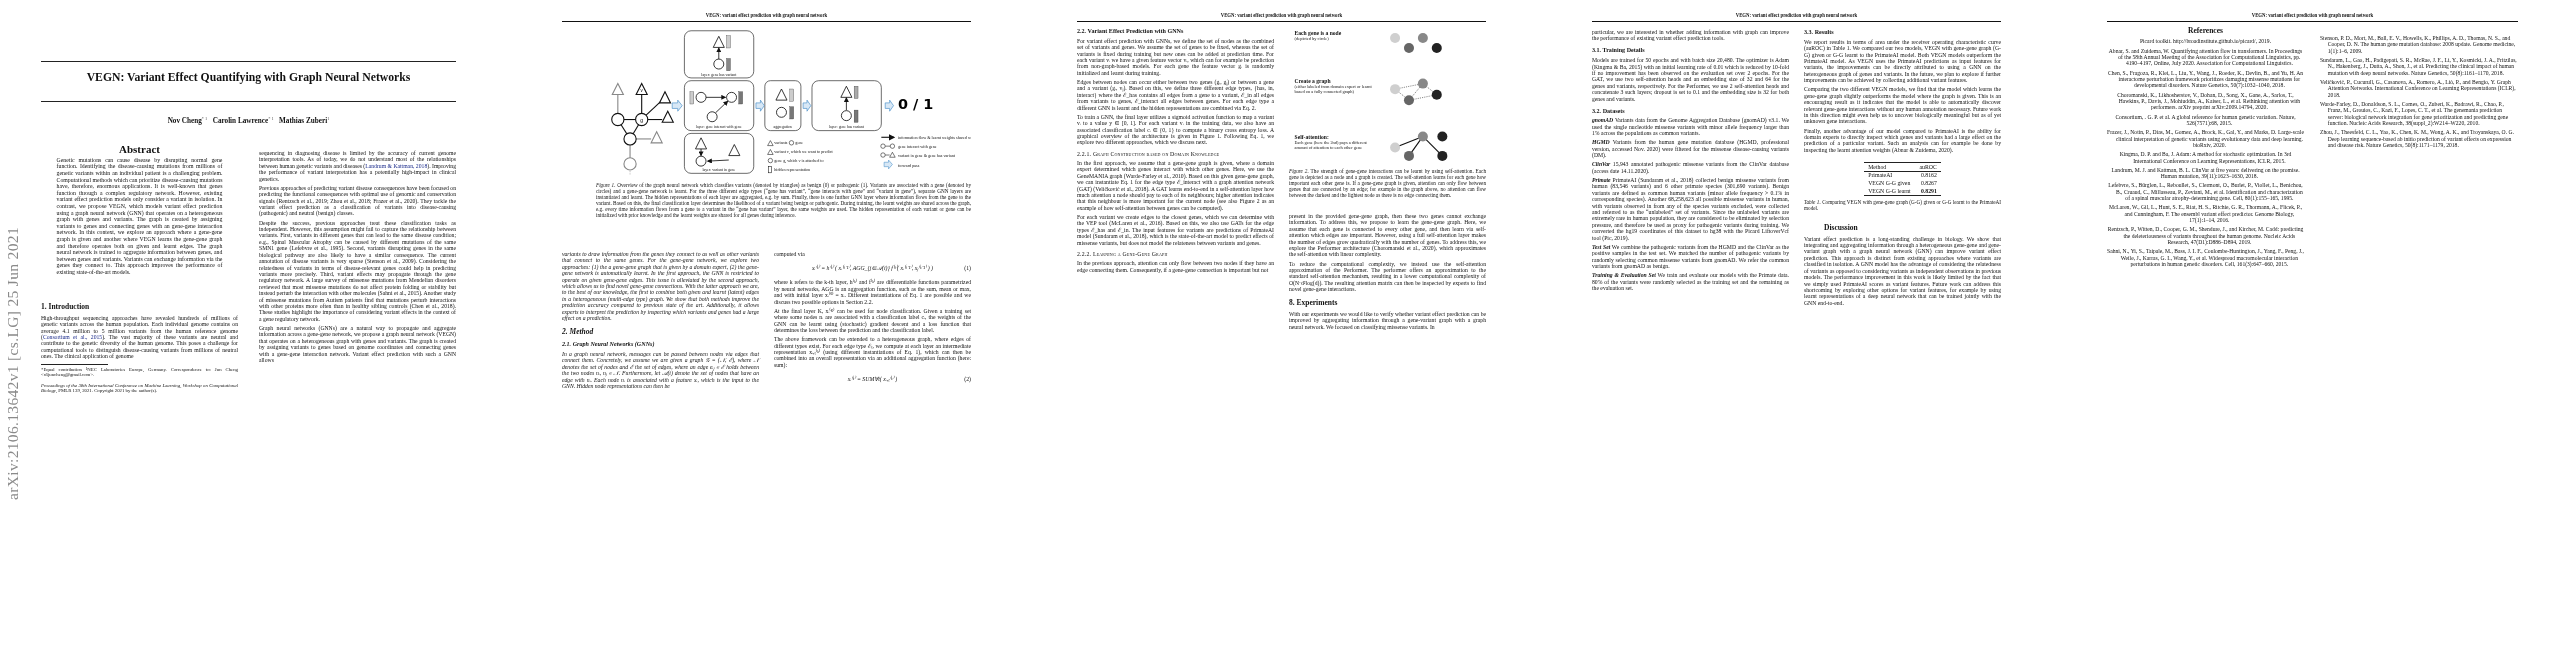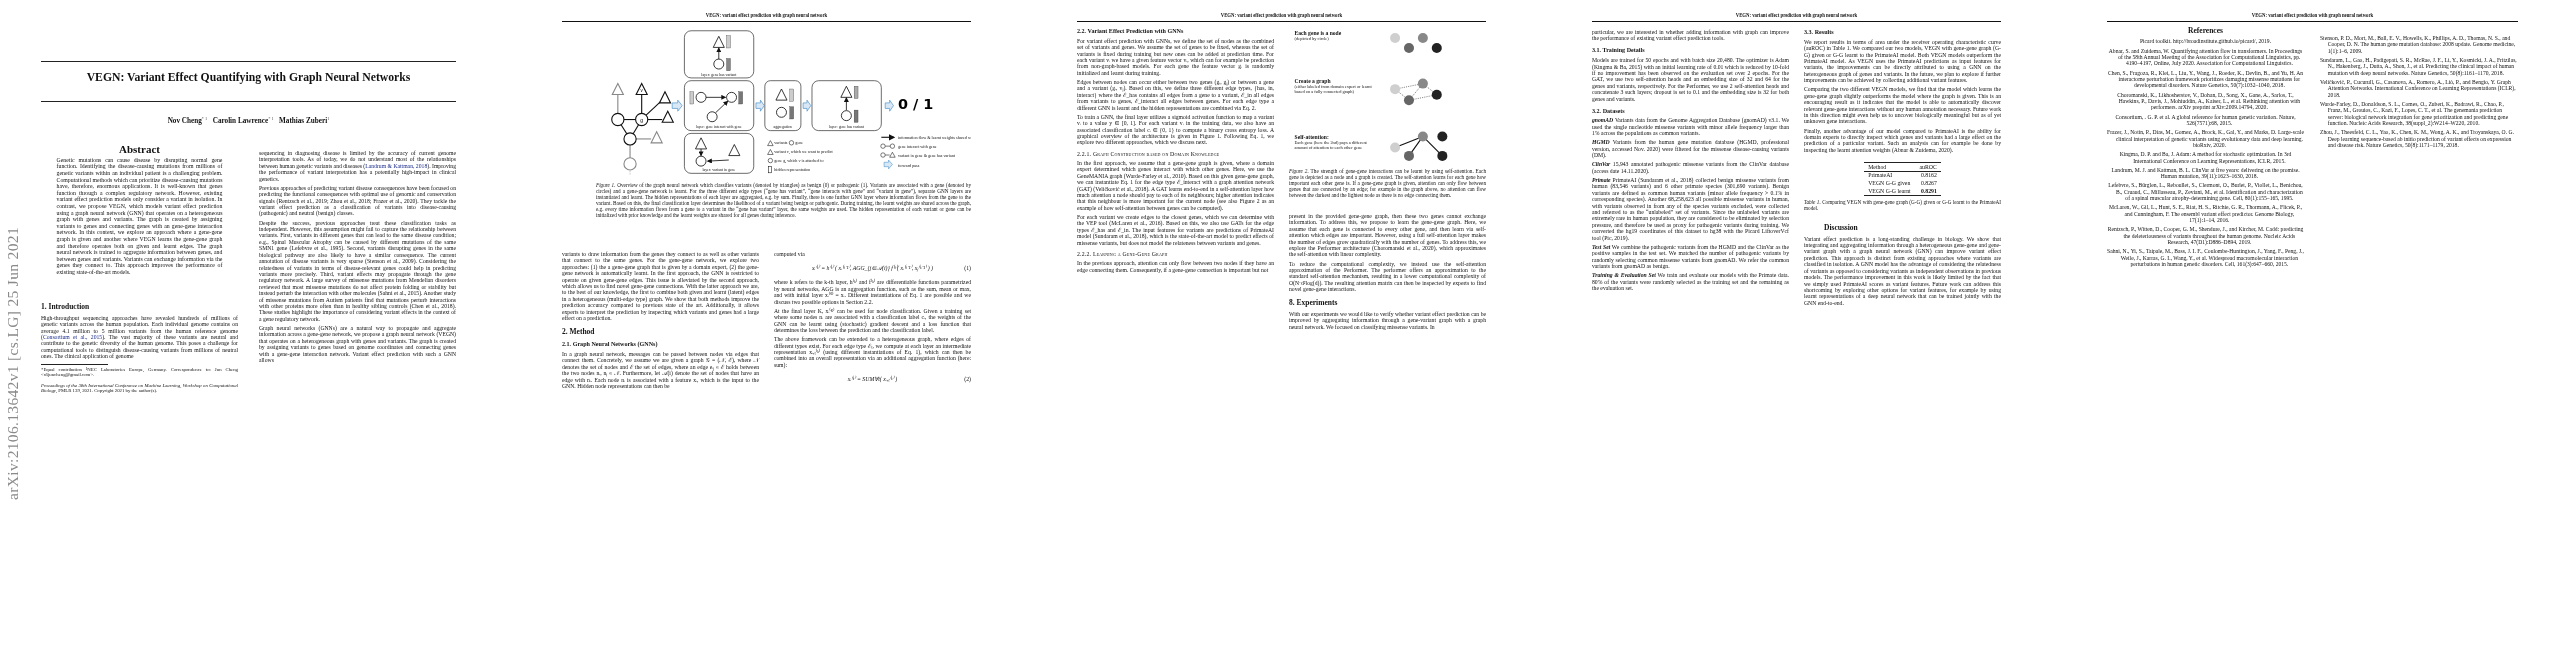--- a/index.html
+++ b/index.html
@@ -190,21 +190,21 @@
         <polygon points="595,224 590,233 600,233"></polygon>
         <line x1="582" y1="229" x2="590" y2="229"></line>
     </g>
     <path d="M580,242 l8,0 l0,-4 l7,8 l-7,8 l0,-4 l-8,0 z" fill="#d8e8f6" stroke="#4a90c8"></path>
   </svg>
 
   <div class="caption" style="position:absolute; left:34px; top:182px; width:375px;">
     <i>Figure 1.</i><span> Overview of the graph neural network which classifies variants (denoted by triangles) as benign (0) or pathogenic (1). Variants are associated with a gene (denoted by circles) and a gene-gene network is learnt. For the three different edge types (“gene has variant”, “gene interacts with gene” and “variant in gene”), separate GNN layers are instantiated and learnt. The hidden representations of each layer are aggregated, e.g. by sum. Finally, there is one further GNN layer where information flows from the gene to the variant. Based on this, the final classification layer determines the likelihood of a variant being benign or pathogenic. During training, the learnt weights are shared across the graph, e.g. every time information flows from a gene to a variant in the “gene has variant” layer, the same weights are used. The hidden representation of each variant or gene can be initialized with prior knowledge and the learnt weights are shared for all genes during inference.</span>
   </div>
 
-  <div class="col" style="left:0; top:251px; width:197px;">
+  <div class="col" style="left:0; top:251px; width:197px;font-style:italic;">
     <p>variants to draw information from the genes they connect to as well as other variants that connect to the same genes. For the gene-gene network, we explore two approaches: (1) the a gene-gene graph that is given by a domain expert, (2) the gene-gene network is automatically learnt. In the first approach, the GNN is restricted to operate on given gene-gene edges. This issue is alleviated by the second approach, which allows us to find novel gene-gene connections. With the latter approach we are, to the best of our knowledge, the first to combine both given and learnt (latent) edges in a heterogeneous (multi-edge type) graph. We show that both methods improve the prediction accuracy compared to previous state of the art. Additionally, it allows experts to interpret the prediction by inspecting which variants and genes had a large effect on a prediction.</p>
     <div class="h1">2. Method</div>
     <div class="h2">2.1. Graph Neural Networks (GNNs)</div>
     <p>In a graph neural network, messages can be passed between nodes via edges that connect them. Concretely, we assume we are given a graph 𝒢 = (𝒩, ℰ), where 𝒩 denotes the set of nodes and ℰ the set of edges, where an edge eᵢⱼ ∈ ℰ holds between the two nodes nᵢ, nⱼ ∈ 𝒩. Furthermore, let 𝒜(i) denote the set of nodes that have an edge with nᵢ. Each node nᵢ is associated with a feature xᵢ, which is the input to the GNN. Hidden node representations can then be</p>
   </div>
 
   <div class="col" style="left:212px; top:251px; width:197px;">
     <p>computed via</p>
     <div class="eq"><span>xᵢ⁽ᵏ⁾ = h⁽ᵏ⁾ ( xᵢ⁽ᵏ⁻¹⁾, AGG_{j∈𝒜(i)} f⁽ᵏ⁾( xᵢ⁽ᵏ⁻¹⁾, xⱼ⁽ᵏ⁻¹⁾ ) )</span><span class="num">(1)</span></div>
     <p>where k refers to the k-th layer, h⁽ᵏ⁾ and f⁽ᵏ⁾ are differentiable functions parametrized by neural networks, AGG is an aggregation function, such as the sum, mean or max, and with initial layer xᵢ⁽⁰⁾ = xᵢ. Different instantiations of Eq. 1 are possible and we discuss two possible options in Section 2.2.</p>

